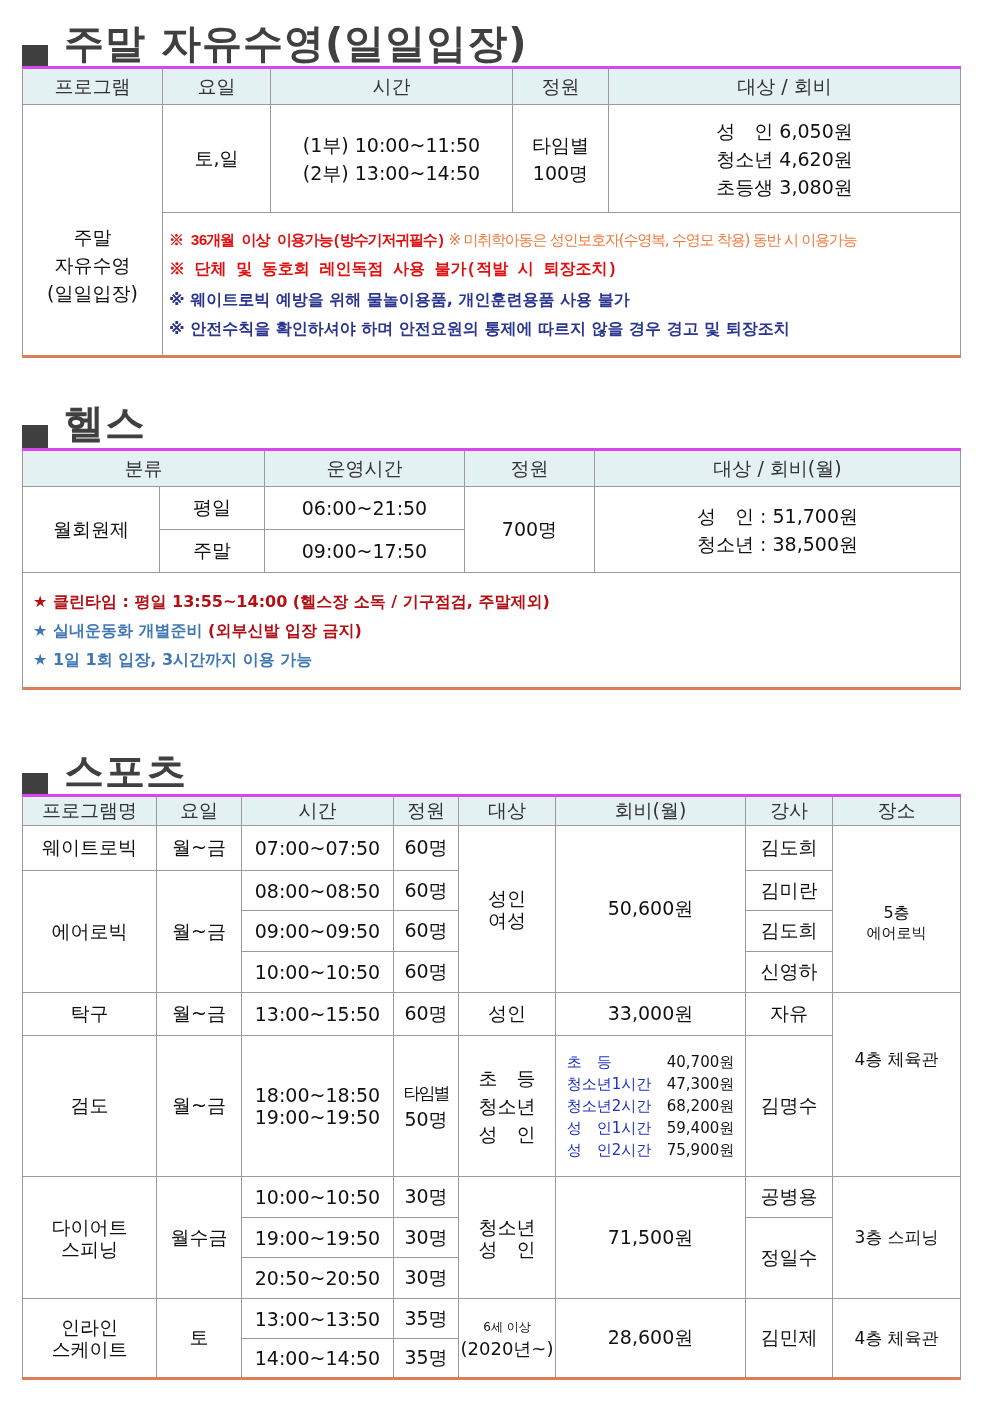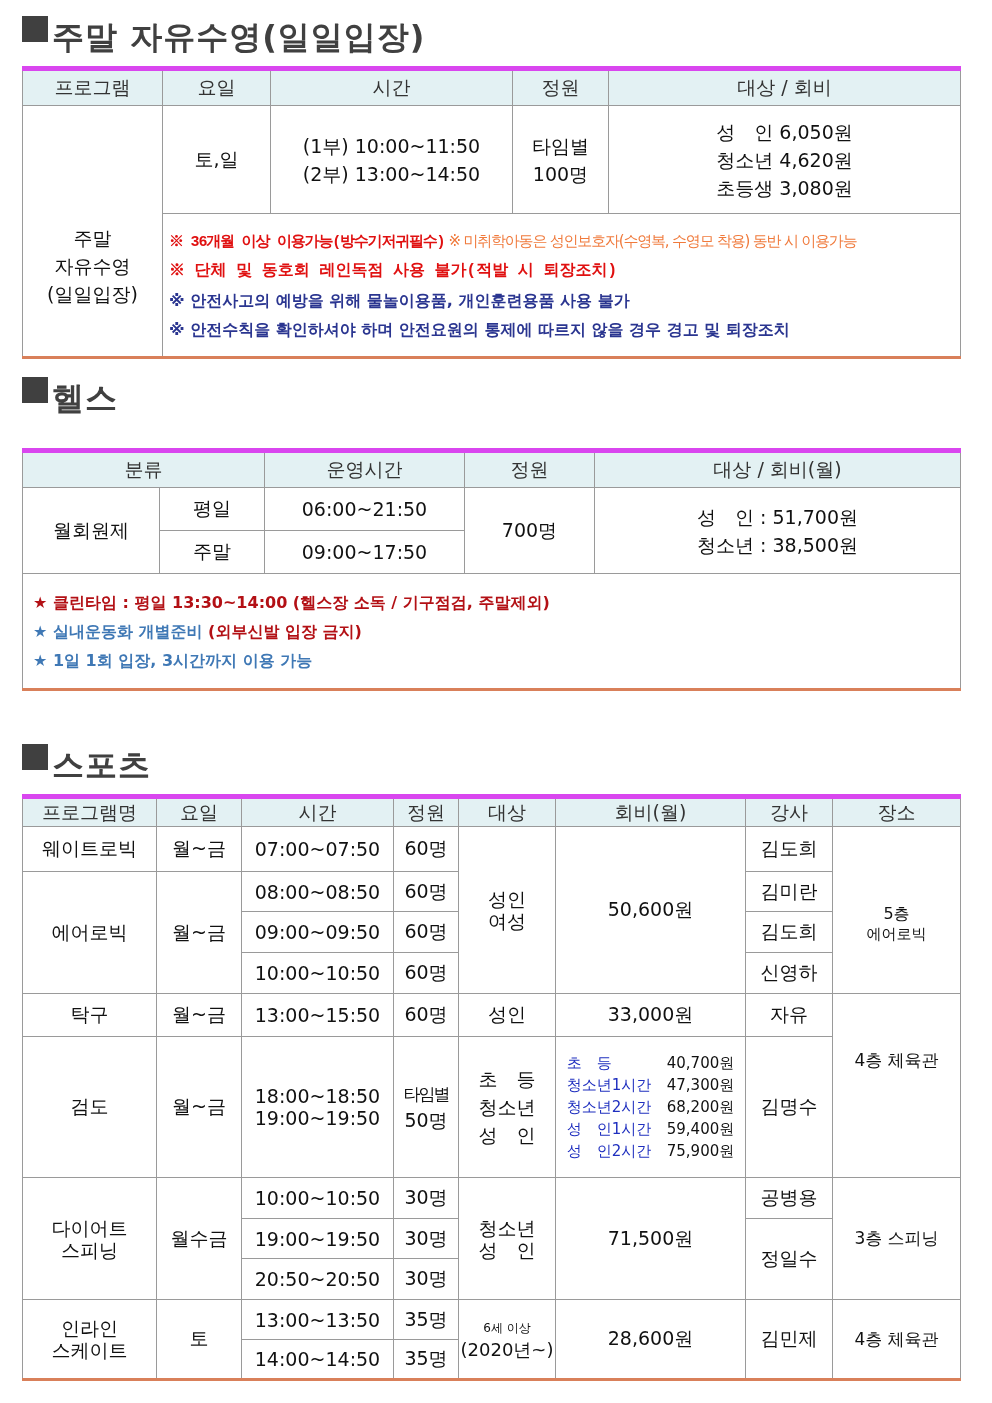--- a/index.html
+++ b/index.html
@@ -1,22 +1,22 @@
 <!DOCTYPE html>
 <html><head>
   <meta charset="utf-8">
   <style>
     * { box-sizing: border-box; margin: 0; padding: 0; }
     body { width: 992px; height: 1403px; background: #ffffff; font-family: "DejaVu Sans", "Liberation Sans", sans-serif; color: #111; position: relative; overflow: hidden; }
-    .section-title { position: absolute; left: 22px; font-size: 32px; font-weight: bold; color: #404040; letter-spacing: 1px; display: flex; align-items: flex-start; }
+    .section-title { position: absolute; left: 22px; font-size: 40px; font-weight: bold; color: #404040; letter-spacing: 1px; display: flex; align-items: flex-end; gap: 12px; }
     .section-title .sq { display: inline-block; width: 26px; height: 26px; background: #404040; margin-right: 4px; }
     table { position: absolute; left: 22px; width: 938px; border-collapse: collapse; table-layout: fixed; }
     td, th { border: 1px solid #9a9a9a; text-align: center; vertical-align: middle; font-weight: normal; font-size: 19px; color: #111; }
     th { background: #e3f1f3; color: #333; font-size: 19px; }
-    table.t { border-top: 5px solid #d946ef; border-bottom: 3px solid #d9805a; }
+    table.t { border-top: 3px solid #d946ef; border-bottom: 3px solid #d9805a; }
     table.t td:first-child, table.t th:first-child { border-left: 1px solid #9a9a9a; }
     .lines div { line-height: 28px; }
     .notes { text-align: left; padding-left: 6px; }
     .notes div { font-weight: bold; font-size: 16px; line-height: 29px; }
     .red { color: #e01010; font-family: Liberation Mono, monospace; }
     .orange { color: #f07a3c; }
     .navy { color: #2a3590; }
     .darkred { color: #b31015; }
     .steel { color: #3f78b5; }
     .small { font-size: 12px; }
@@ -69,28 +69,28 @@
       <div>초등생 3,080원</div>
     </td>
   </tr>
   <tr style="height:144px;">
     <td colspan="4" class="notes">
       <div style="letter-spacing:-1.2px; font-size:15px;">
         <span class="red">※ 36개월 이상 이용가능(방수기저귀필수)</span>
         <span class="orange" style="font-weight:normal;">※ 미취학아동은 성인보호자(수영복, 수영모 착용) 동반 시 이용가능</span>
       </div>
       <div class="red">※ 단체 및 동호회 레인독점 사용 불가(적발 시 퇴장조치)</div>
-      <div class="navy">※ 안전사고의 예방을 위해 물놀이용품, 개인훈련용품 사용 불가</div>
+      <div class="navy">※ 웨이트로빅 예방을 위해 물놀이용품, 개인훈련용품 사용 불가</div>
       <div class="navy">※ 안전수칙을 확인하셔야 하며 안전요원의 통제에 따르지 않을 경우 경고 및 퇴장조치</div>
     </td>
   </tr>
 </tbody>
   </table>
 
-<div class="section-title" style="top:377px;">
+<div class="section-title" style="top:396px;">
   <span class="sq"></span>
   <span>헬스</span>
 </div>
 
 <table class="t" style="top:448px;">
   <colgroup>
       <col style="width:137px">
       <col style="width:105px">
       <col style="width:200px">
       <col style="width:130px">
@@ -112,21 +112,21 @@
       <div>성　인 : 51,700원</div>
       <div>청소년 : 38,500원</div>
     </td>
   </tr>
   <tr style="height:43px;">
     <td>주말</td>
     <td>09:00~17:50</td>
   </tr>
   <tr style="height:116px;">
     <td colspan="5" class="notes" style="padding-left:10px;">
-      <div class="darkred">★ 클린타임 : 평일 13:30~14:00 (헬스장 소독 / 기구점검, 주말제외)</div>
+      <div class="darkred">★ 클린타임 : 평일 13:55~14:00 (헬스장 소독 / 기구점검, 주말제외)</div>
       <div>
         <span class="steel">★ 실내운동화 개별준비</span>
         <span class="darkred">(외부신발 입장 금지)</span>
       </div>
       <div class="steel">★ 1일 1회 입장, 3시간까지 이용 가능</div>
     </td>
   </tr>
 </tbody>
   </table>
 

